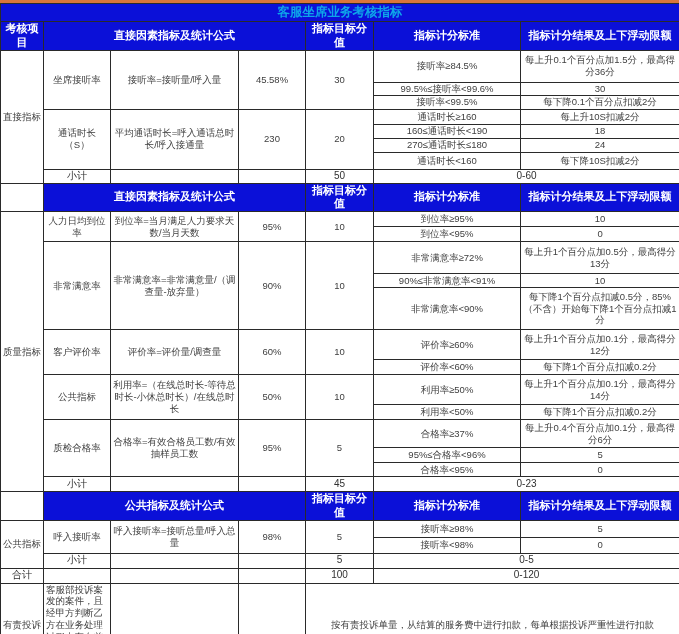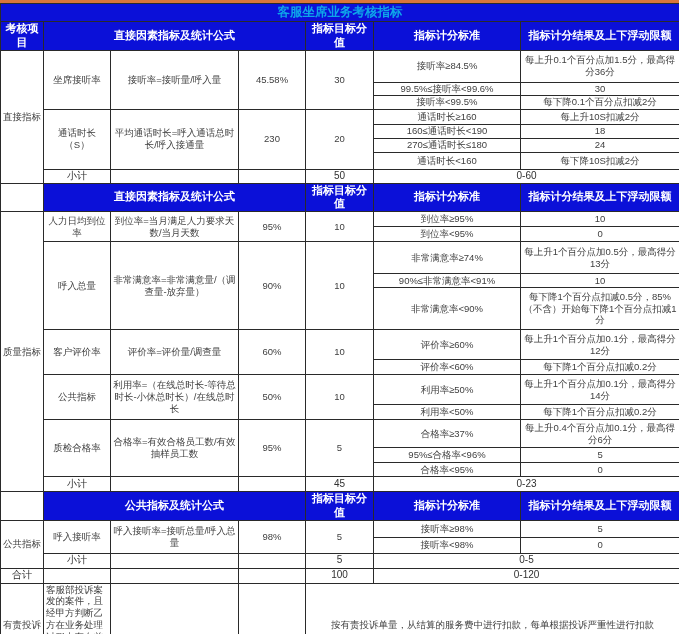--- a/index.html
+++ b/index.html
@@ -103,25 +103,25 @@
     <td rowspan="2">95%</td>
     <td rowspan="2">10</td>
     <td>到位率≥95%</td>
     <td>10</td>
   </tr>
   <tr style="height:15px">
     <td>到位率&lt;95%</td>
     <td>0</td>
   </tr>
   <tr style="height:32px">
-    <td rowspan="3">呼入总量</td>
+    <td rowspan="3">非常满意率</td>
     <td rowspan="3">非常满意率=非常满意量/（调查量-放弃量）</td>
     <td rowspan="3">90%</td>
     <td rowspan="3">10</td>
-    <td>非常满意率≥74%</td>
+    <td>非常满意率≥72%</td>
     <td>每上升1个百分点加0.5分，最高得分13分</td>
   </tr>
   <tr style="height:14px">
     <td>90%≤非常满意率&lt;91%</td>
     <td>10</td>
   </tr>
   <tr style="height:42px">
     <td>非常满意率&lt;90%</td>
     <td>每下降1个百分点扣减0.5分，85%（不含）开始每下降1个百分点扣减1分</td>
   </tr>

